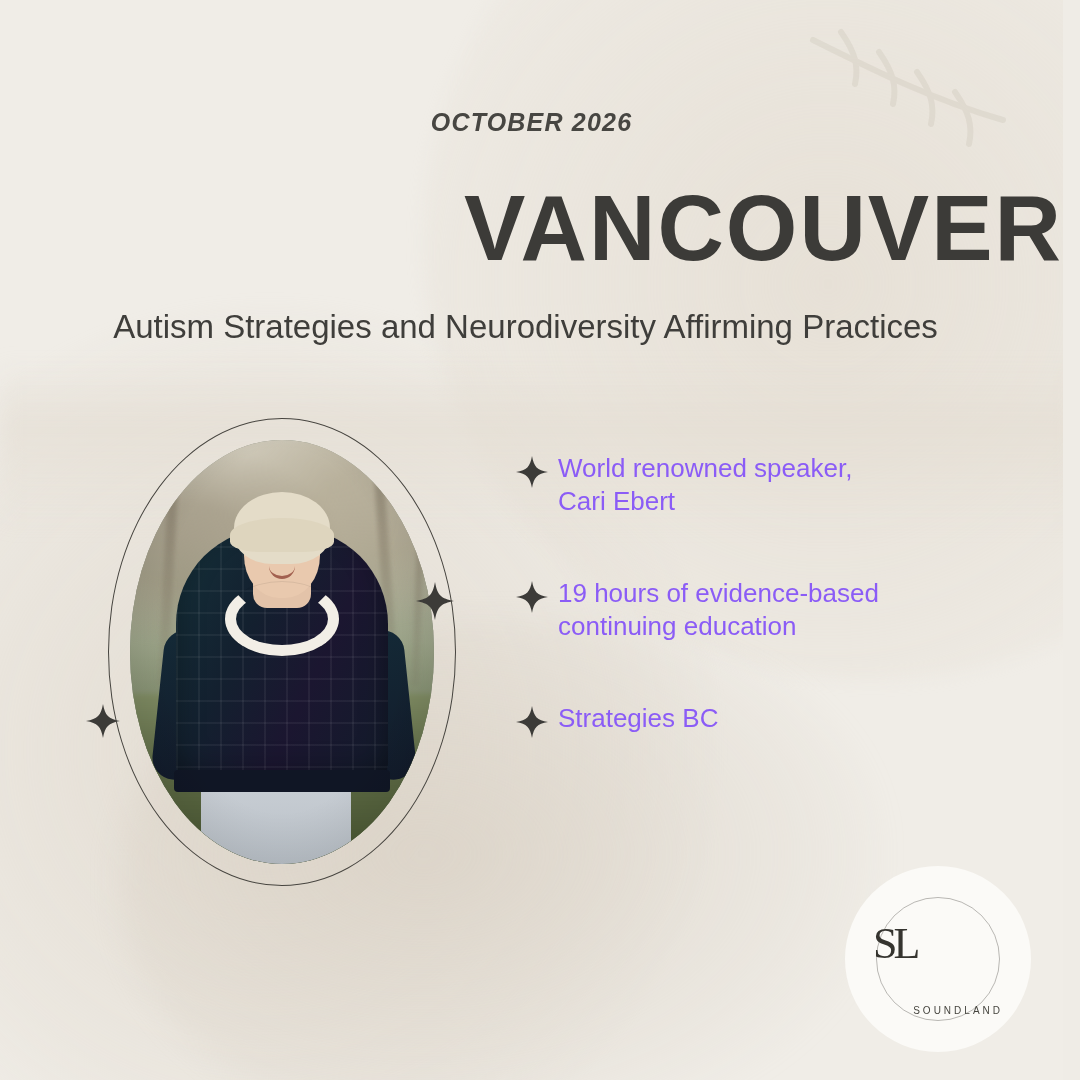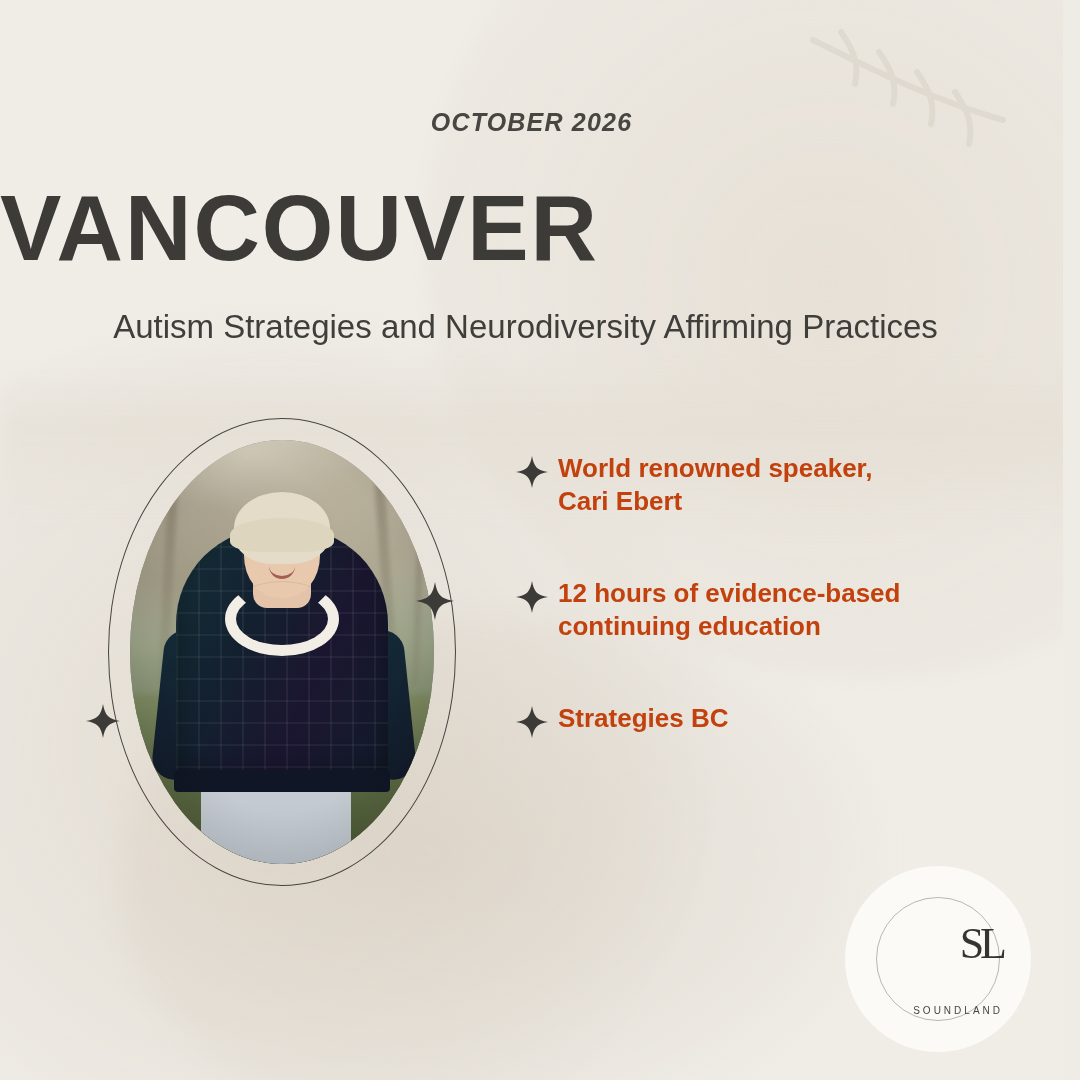--- a/index.html
+++ b/index.html
@@ -80,21 +80,21 @@
     font-weight: 700;
     letter-spacing: 1.2px;
     font-size: 25px;
     color: #474642;
   }
   .city {
     position: absolute;
     left: 0;
     right: 0;
     top: 180px;
-    text-align: left;
+    text-align: right;
     font-weight: 700;
     font-size: 92px;
     letter-spacing: 2px;
     color: #3c3b38;
     line-height: 1.05;
   }
   .subtitle {
     position: absolute;
     left: 0;
     right: 12px;
@@ -235,23 +235,22 @@
     margin-bottom: 60px;
   }
   .bullet-icon {
     flex: 0 0 auto;
     width: 42px;
     margin-top: 4px;
   }
   .bullet-text {
     font-size: 26px;
     line-height: 1.25;
-    color: #c2410c;
+    color: #8b5cf6;
     white-space: pre-line;
-    font-weight: bold;
   }
 
   
   .logo {
     position: absolute;
     right: 32px;
     bottom: 28px;
     width: 186px;
     height: 186px;
     border-radius: 50%;
@@ -261,21 +260,21 @@
     justify-content: center;
   }
   .logo-mark {
     position: relative;
     width: 130px;
     height: 130px;
   }
   .logo-letters {
     position: absolute;
     left: 0; right: 0; top: 24px;
-    text-align: right;
+    text-align: left;
     font-family: "Liberation Serif", serif;
     font-size: 44px;
     letter-spacing: -4px;
     color: #35342f;
   }
   .logo-word {
     position: absolute;
     left: 0; right: 0; bottom: 8px;
     text-align: right;
     font-size: 10px;
@@ -363,21 +362,21 @@
       <div class="bullet-text">World renowned speaker,
 Cari Ebert</div>
     </div>
 
     <div class="bullet">
       <div class="bullet-icon">
         <svg width="32" height="32" viewBox="0 0 32 32">
             <path d="M16 0 C18 11 21 14 32 16 C21 18 18 21 16 32 C14 21 11 18 0 16 C11 14 14 11 16 0 Z" fill="#3c3b38"></path>
           </svg>
       </div>
-      <div class="bullet-text">12 hours of evidence-based
+      <div class="bullet-text">19 hours of evidence-based
 continuing education</div>
     </div>
 
     <div class="bullet">
       <div class="bullet-icon">
         <svg width="32" height="32" viewBox="0 0 32 32">
             <path d="M16 0 C18 11 21 14 32 16 C21 18 18 21 16 32 C14 21 11 18 0 16 C11 14 14 11 16 0 Z" fill="#3c3b38"></path>
           </svg>
       </div>
       <div class="bullet-text">Strategies BC</div>

